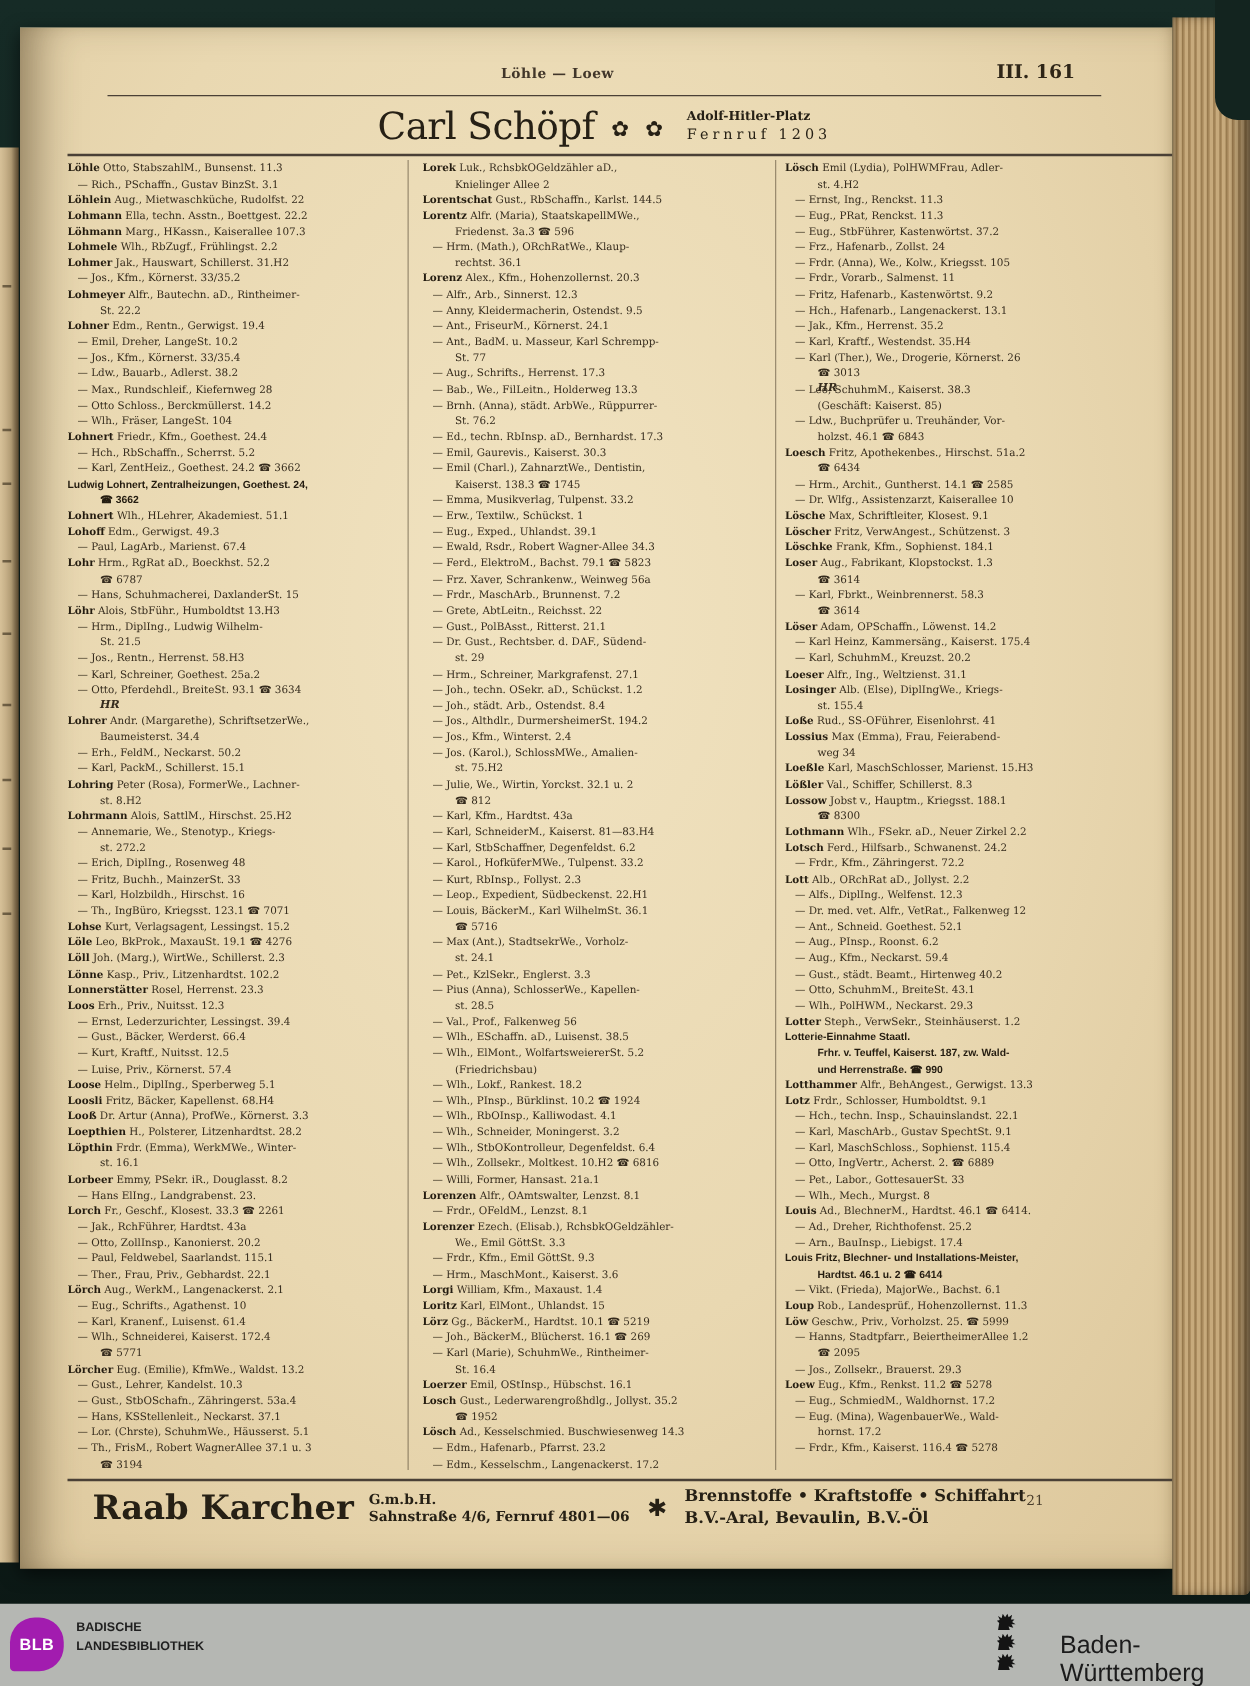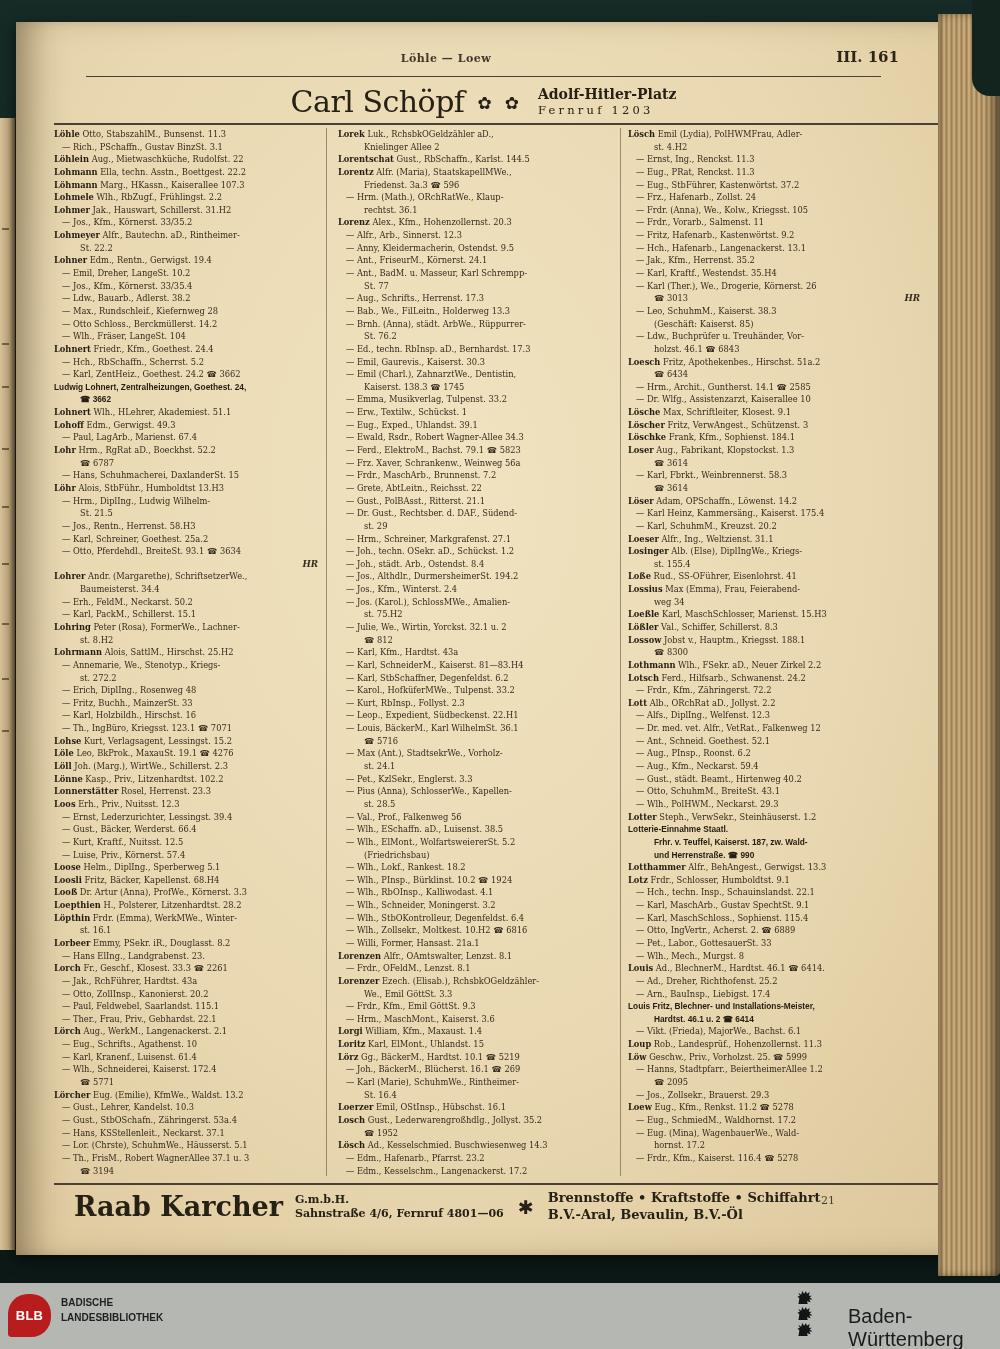--- a/index.html
+++ b/index.html
@@ -7,64 +7,64 @@
          background:linear-gradient(180deg,#162b26 0%,#122420 55%,#0b1714 100%);
          font-family:"DejaVu Serif",serif;}
   
   .facing{position:absolute;left:0;top:118px;width:15px;height:1132px;
           background:linear-gradient(90deg,#d8c29a 0%,#c3ab80 60%,#77613f 100%);}
   .facing .mk{position:absolute;left:2px;width:7px;height:2px;background:#4a3d28;opacity:.7;}
   
   .page{position:absolute;left:16px;top:22px;width:922px;height:1233px;
         background:radial-gradient(ellipse at 45% 38%,#f1e3c1 0%,#e9d8b1 55%,#dcc69a 100%);
         box-shadow:inset 28px 0 38px -18px rgba(62,45,20,.55), inset -6px 0 14px -8px rgba(90,66,30,.5), 0 4px 14px rgba(0,0,0,.6);
-        color:#33291c;padding-left:39px;}
+        color:#33291c;}
   .running-head{position:absolute;left:0;top:30px;width:860px;text-align:center;
         font-size:11px;font-weight:bold;color:#41362a;letter-spacing:.5px;}
   .page-ref{position:absolute;right:78px;top:26px;font-size:15px;font-weight:bold;color:#2e2517;}
   .rule{position:absolute;background:#4a4036;}
   .rule-top{left:70px;top:54px;width:795px;height:1px;}
   .rule-mid{left:38px;top:101px;width:884px;height:2px;}
   .rule-bot{left:38px;top:1161px;width:884px;height:2px;}
   
   .ad-top{position:absolute;left:70px;top:57px;width:795px;height:44px;
           display:flex;align-items:center;justify-content:center;gap:13px;color:#262015;}
   .ad-big{font-size:30px;font-weight:normal;letter-spacing:-.5px;white-space:nowrap;}
   .orn{font-size:17px;margin-top:4px;}
   .ad-right{display:flex;flex-direction:column;justify-content:center;margin-left:6px;}
-  .ad-right .l1{font-size:14px;font-weight:bold;white-space:nowrap;}
+  .ad-right .l1{font-size:10px;font-weight:bold;white-space:nowrap;}
   .ad-right .l2{font-size:11.5px;letter-spacing:3.2px;margin-top:1px;white-space:nowrap;}
   
   .col{position:absolute;top:106px;height:1052px;overflow:hidden;font-size:8.3px;color:#352b1d;}
   .c0{left:38px;width:278px;} .c1{left:322px;width:288px;} .c2{left:612px;width:306px;}
   .vrule{position:absolute;top:106px;height:1048px;width:1px;background:rgba(74,60,40,.5);}
   .v1{left:310px;} .v2{left:604px;}
   .ln{height:12.65px;line-height:12.65px;white-space:nowrap;}
   .ln b{color:#241c10;}
   .dash{padding-left:8px;}
   .cont{padding-left:26px;}
   .hd{font-family:"Liberation Sans",sans-serif;font-weight:bold;color:#241c10;}
-  .split{display:flex;justify-content:space-between;padding-right:14px;}
+  .split{display:flex;justify-content:space-between;padding-right:14px;flex-direction:column;}
   .hrmark{font-style:italic;font-weight:bold;font-size:8.8px;}
   
   .ad-bottom{position:absolute;left:58px;top:1168px;width:760px;display:flex;align-items:center;gap:12px;color:#262015;}
   .ad-big2{font-size:27px;font-weight:bold;white-space:nowrap;}
   .ad-mid{display:flex;flex-direction:column;font-size:11px;font-weight:bold;line-height:1.25;white-space:nowrap;}
   .star{font-size:19px;margin:0 2px;}
   .ad-r2{display:flex;flex-direction:column;font-size:13px;font-weight:bold;line-height:1.3;white-space:nowrap;}
   .page-sig{position:absolute;left:805px;top:1172px;font-size:11px;color:#4a3e2c;}
   
   .fore{position:absolute;left:938px;top:14px;width:62px;height:1262px;border-radius:0 5px 5px 0;
         background:repeating-linear-gradient(90deg,#c7aa7c 0px,#c7aa7c 2px,#97794d 3px,#b99a6c 5px);
         box-shadow:inset -10px 0 14px -6px rgba(20,14,6,.75), inset 4px 0 6px -3px rgba(40,28,12,.6);}
   .corner-tr{position:absolute;left:972px;top:0;width:28px;height:96px;background:#13241f;border-radius:0 0 0 18px;}
   
   .footer{position:absolute;left:0;bottom:0;width:1000px;height:66px;background:#b5b7b3;
           font-family:"Liberation Sans",sans-serif;}
-  .blb-badge{position:absolute;left:8px;top:11px;width:43px;height:43px;background:#b91c1c;
+  .blb-badge{position:absolute;left:8px;top:11px;width:43px;height:43px;background:#a21caf;
              border-radius:46% 46% 46% 8%;display:flex;align-items:center;justify-content:center;}
   .blb-badge span{color:#fff;font-weight:bold;font-size:13px;letter-spacing:.3px;}
   .lib-name{position:absolute;left:61px;top:12px;font-size:10px;font-weight:bold;color:#1f1f1f;line-height:1.5;}
   .lions{position:absolute;left:795px;top:7px;display:flex;flex-direction:column;gap:1px;}
   .lions svg{display:block;}
   .bw-text{position:absolute;left:848px;top:22px;font-size:20px;color:#1b1b1b;}
 </style>
 </head>
 <body>
 

